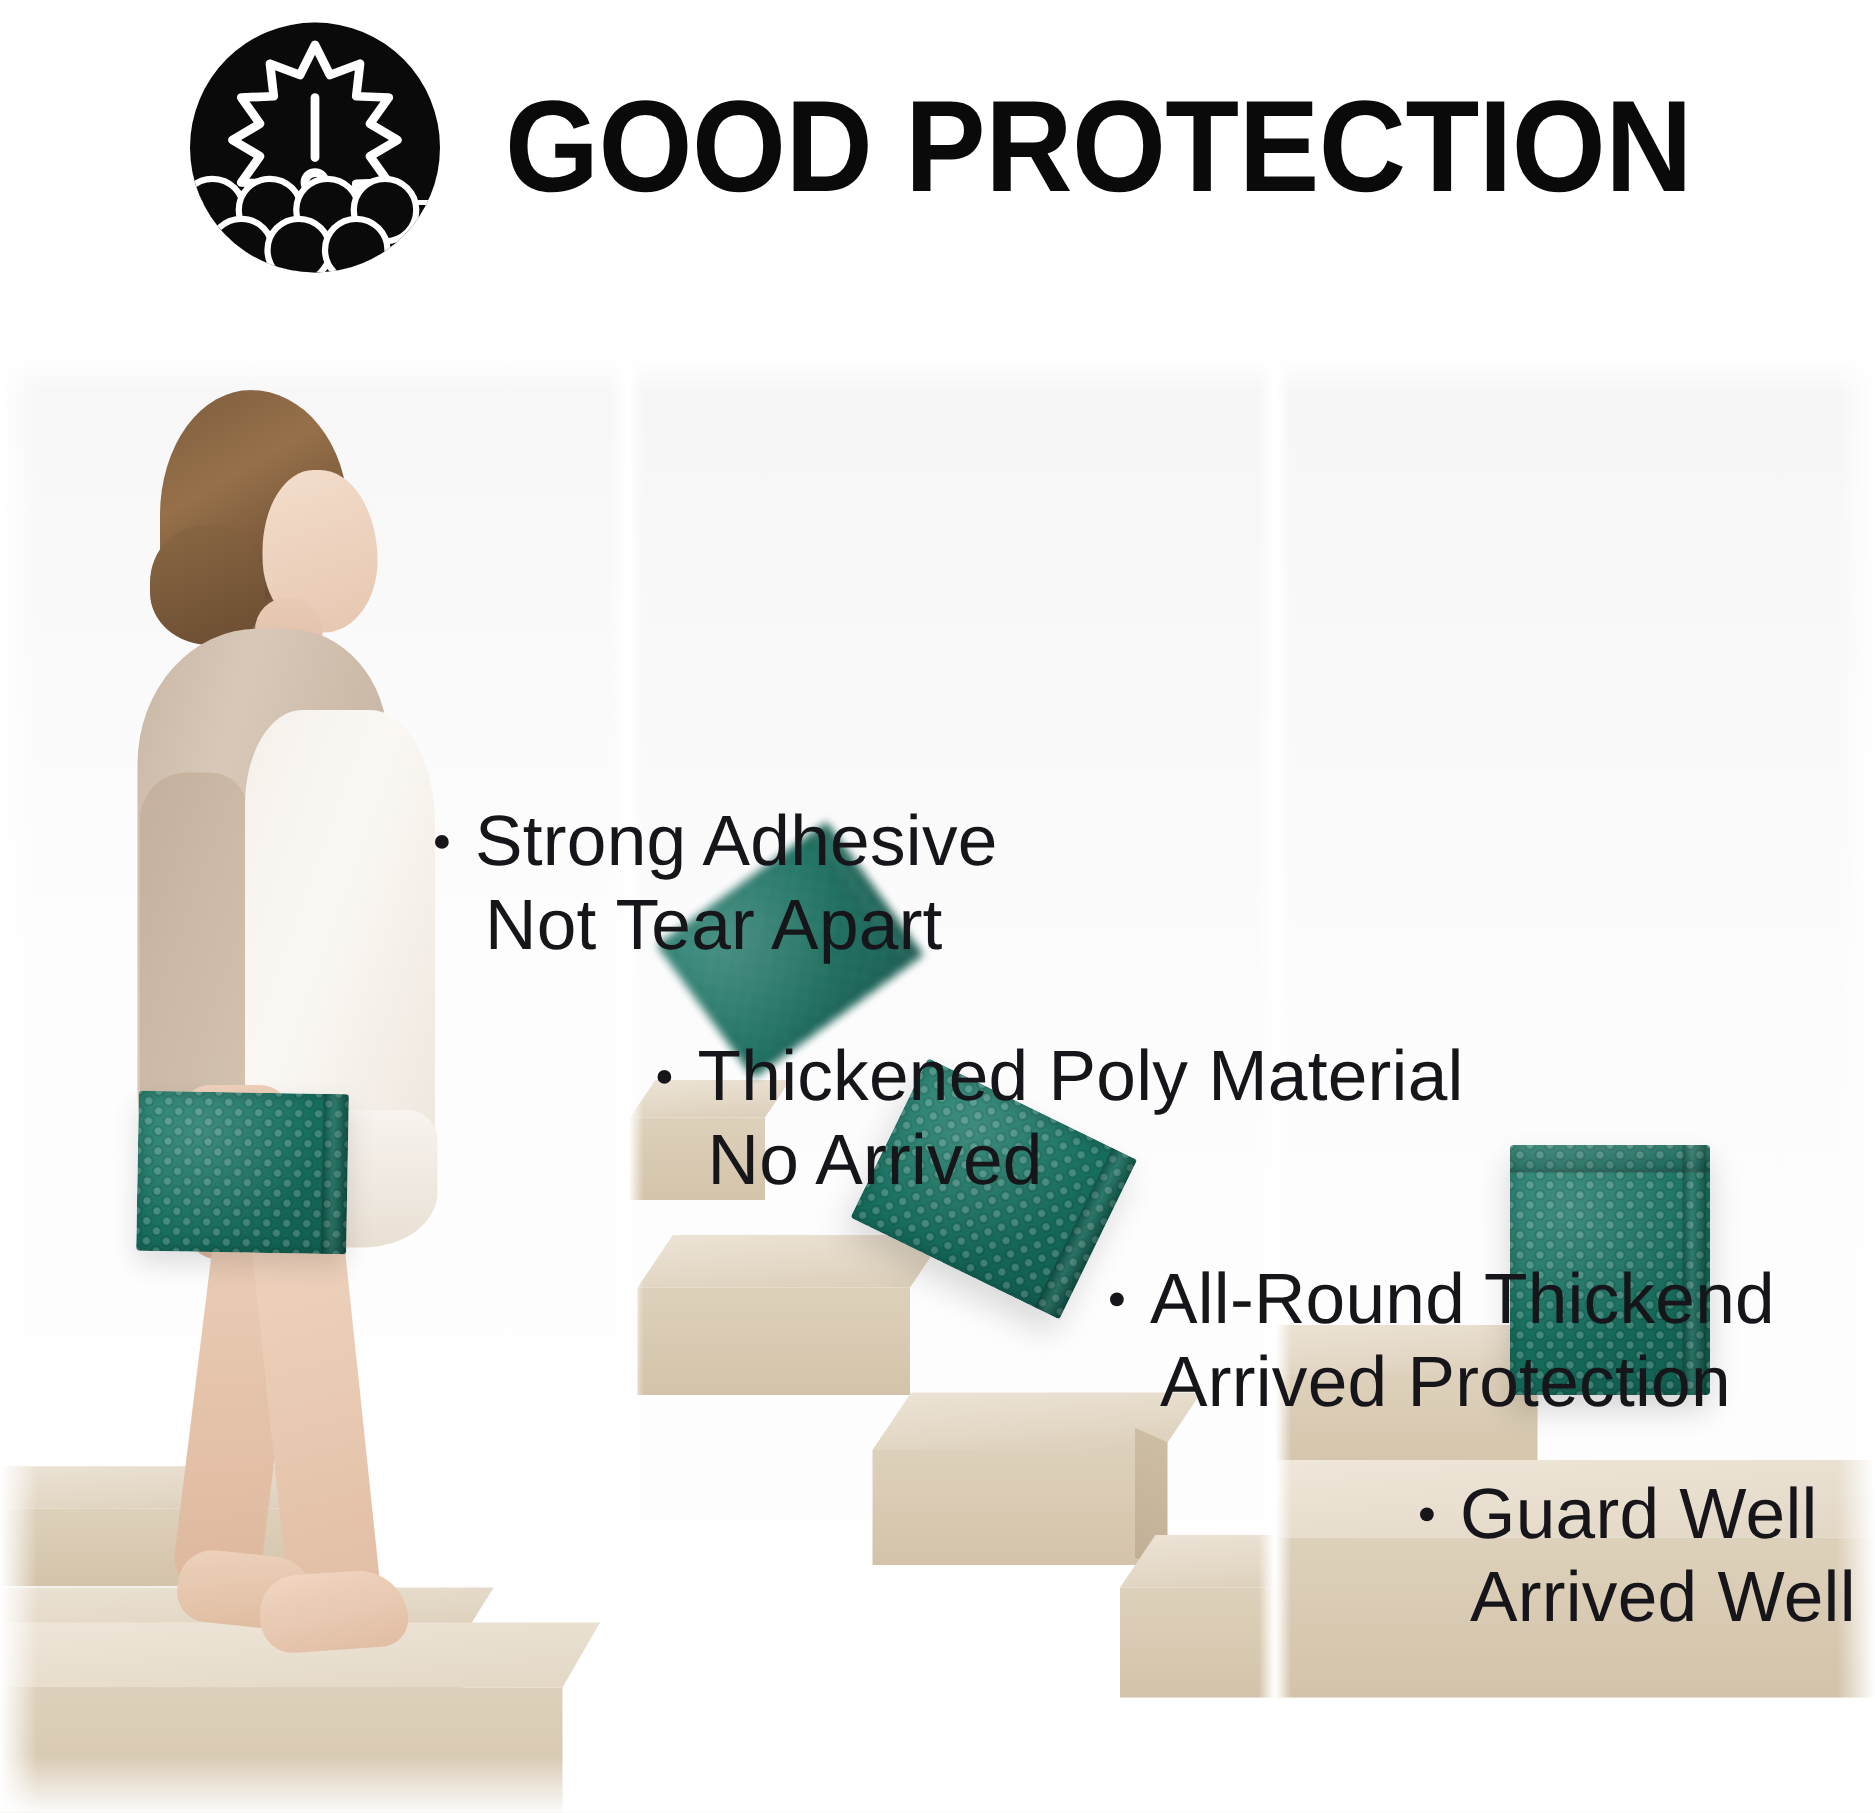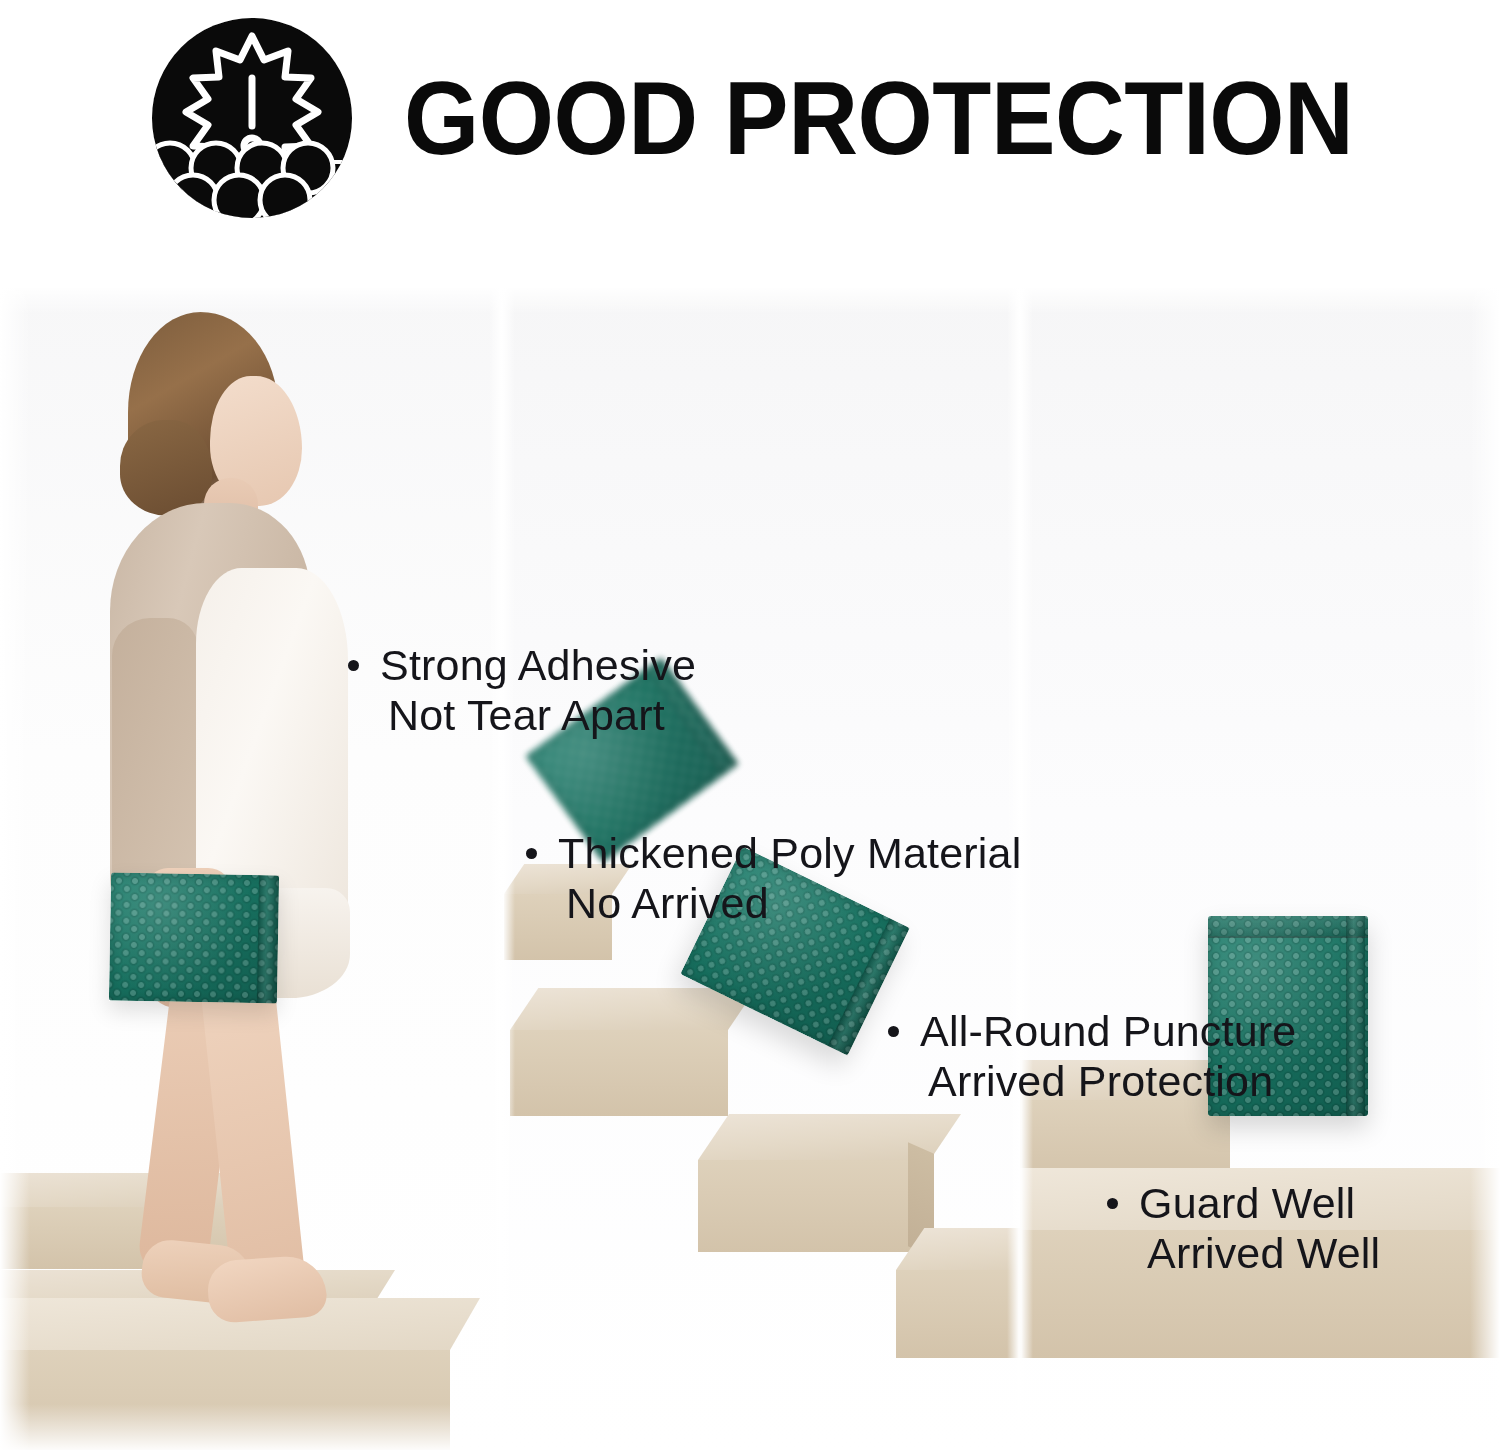--- a/index.html
+++ b/index.html
@@ -118,37 +118,37 @@
   .mailer .flap {
     position:absolute; left:0; right:0; height:11%;
     background:linear-gradient(180deg,rgba(255,255,255,.10),rgba(0,0,0,.18));
     border-bottom:2px solid rgba(0,0,0,.30);
   }
 
   
   .callout {
     position:absolute; z-index:20;
     color:#15151a;
-    font-size:43px;
+    font-size:57px;
     line-height:1.17;
     letter-spacing:.2px;
     white-space:nowrap;
   }
   .callout .line1 { display:block; }
   .callout .line2 { display:block; padding-left:40px; }
   .dot {
     display:inline-block; width:11px; height:11px;
     border-radius:50%; background:#15151a;
     vertical-align:middle;
     margin-right:21px; margin-bottom:7px;
   }
   #callout-1 { left:348px; top:352px; }
   #callout-2 { left:526px; top:540px; }
   #callout-3 { left:888px; top:718px; }
-  #callout-4 { left:1107px; top:890px; }
+  #callout-4 { left:1136px; top:890px; }
 </style>
 </head>
 <body>
 
 <div id="header">
 
   <div id="badge">
     <svg viewBox="0 0 200 200" aria-hidden="true">
 
       <circle cx="100" cy="100" r="100" fill="#0a0a0a"></circle>
@@ -319,21 +319,21 @@
     <span class="line1"><span class="dot"></span><span>Strong Adhesive</span></span>
     <span class="line2">Not Tear Apart</span>
   </div>
 
   <div class="callout" id="callout-2">
     <span class="line1"><span class="dot"></span><span>Thickened Poly Material</span></span>
     <span class="line2">No Arrived</span>
   </div>
 
   <div class="callout" id="callout-3">
-    <span class="line1"><span class="dot"></span><span>All-Round Puncture</span></span>
+    <span class="line1"><span class="dot"></span><span>All-Round Thickend</span></span>
     <span class="line2">Arrived Protection</span>
   </div>
 
   <div class="callout" id="callout-4">
     <span class="line1"><span class="dot"></span><span>Guard Well</span></span>
     <span class="line2">Arrived Well</span>
   </div>
 
 </div>
 

